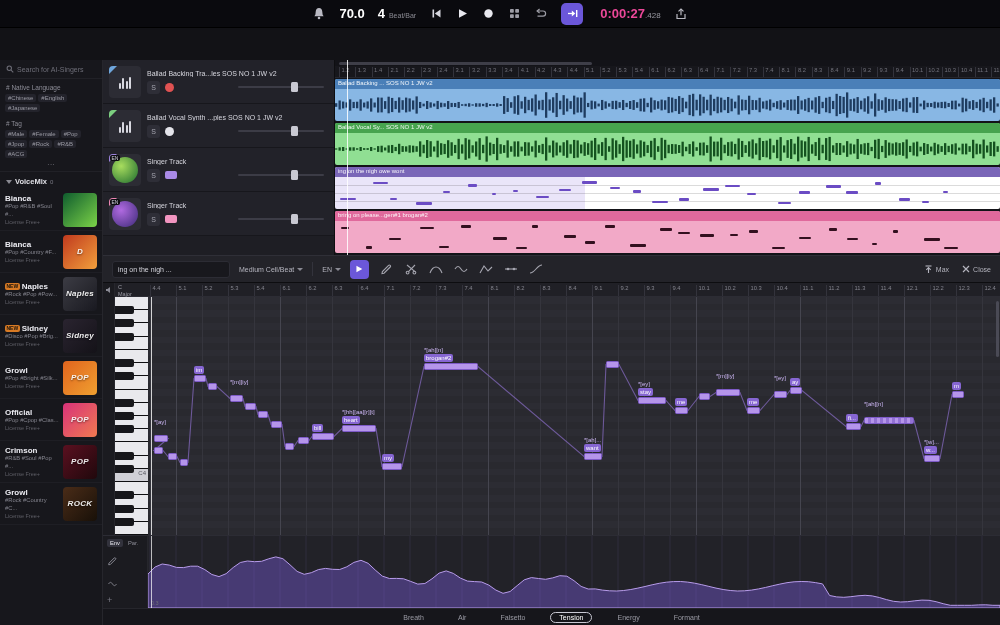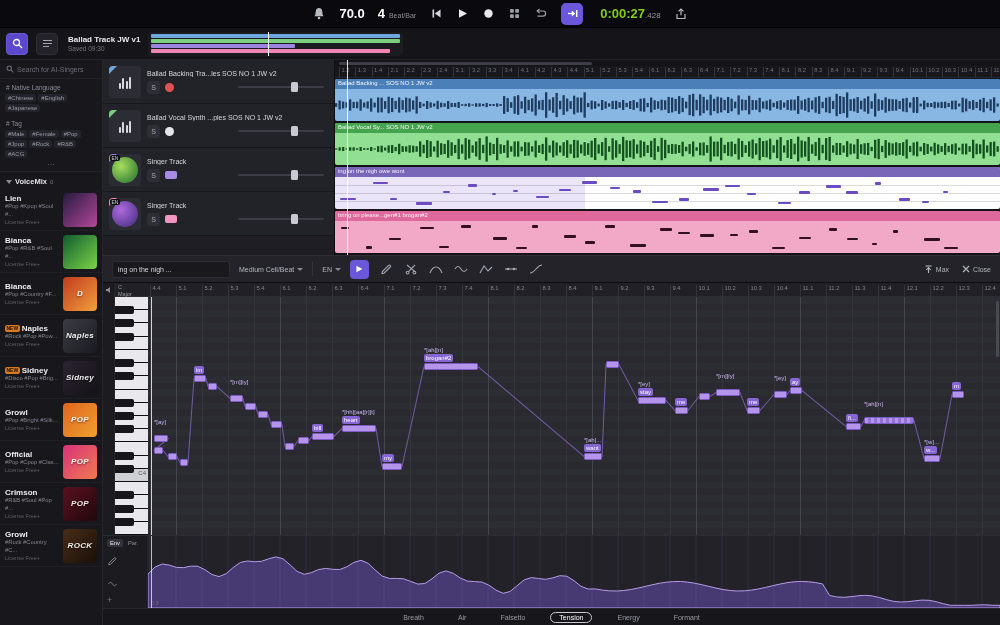--- a/index.html
+++ b/index.html
@@ -10,21 +10,21 @@
 
 .topbar{position:absolute;top:0;left:0;width:100%;height:28px;background:#0a0a0e;border-bottom:1px solid #000;display:flex;align-items:center;justify-content:center;gap:13px}
 .tempo{font-size:13px;font-weight:bold;color:#fff}
 .beatwrap{display:flex;align-items:baseline;gap:4px}
 .beatwrap b{font-size:13px;color:#fff}
 .beatwrap i{font-size:7px;color:#8a8a92}
 .transport{display:flex;align-items:center;gap:11px}
 .tbic{display:flex;align-items:center;justify-content:center;width:15px;height:15px}
 .jumpbtn{width:22px;height:22px;border:none;border-radius:5px;background:#6b57d9;display:flex;align-items:center;justify-content:center}
 .time{display:flex;align-items:baseline;margin-left:4px}
-.time b{font-size:13px;color:#84cc16}
+.time b{font-size:13px;color:#ec4899}
 .time i{font-size:8px;color:#96969e}
 
 
 .subheader{position:absolute;top:28px;left:0;width:100%;height:32px;background:#141419;border-bottom:1px solid #232329;display:flex;align-items:center;gap:8px;padding:0 6px}
 .hbtn{width:22px;height:22px;border-radius:4px;background:#222228;border:1px solid #2e2e36;display:flex;align-items:center;justify-content:center}
 .hbtn.active{background:#5b49c9;border-color:#6b57d9}
 .projinfo{width:72px;margin-left:2px}
 .projtitle{font-size:8px;font-weight:bold;color:#e8e8ee;white-space:nowrap}
 .projsaved{font-size:6.5px;color:#77777f;margin-top:1px}
 .minimap{position:relative;width:255px;height:24px;background:#1b1b21;border-radius:3px;padding:2.5px 3px;display:flex;flex-direction:column;gap:1.5px;overflow:hidden}
@@ -209,46 +209,20 @@
     </span>
     <span class="tbic">
         <svg width="12" height="12" viewBox="0 0 12 12">
           <path d="M6 1.2v6" stroke="#b9b9c2" stroke-width="1.2" fill="none"></path>
           <path d="M3.5 3.4 6 1l2.5 2.4" fill="none" stroke="#b9b9c2" stroke-width="1.2"></path>
           <path d="M2 6v4.5h8V6" fill="none" stroke="#b9b9c2" stroke-width="1.2"></path>
         </svg>
       </span>
   </header>
 
-  <div class="subheader">
-    <span class="hbtn active">
-        <svg width="11" height="11" viewBox="0 0 11 11">
-          <circle cx="4.5" cy="4.5" r="3" fill="none" stroke="#fff" stroke-width="1.3"></circle>
-          <path d="M7 7l3 3" stroke="#fff" stroke-width="1.3"></path>
-        </svg>
-      </span>
-    <span class="hbtn">
-        <svg width="11" height="11" viewBox="0 0 11 11">
-          <g stroke="#a6a6b0" stroke-width="1.2">
-            <path d="M1 2.5h9M1 5.5h9M1 8.5h6"></path>
-          </g>
-        </svg>
-      </span>
-    <span class="projinfo">
-      <span class="projtitle" style="display:block">Ballad Track JW v1</span>
-      <span class="projsaved" style="display:block">Saved 09:30</span>
-    </span>
-    <span class="minimap">
-      <i class="mm-ph"></i>
-    <i class="mm-stripe" style="background: rgb(111, 166, 220); width: 100%;"></i>
-        <i class="mm-stripe" style="background: rgb(124, 207, 128); width: 100%;"></i>
-        <i class="mm-stripe" style="background: rgb(157, 132, 222); width: 58%;"></i>
-        <i class="mm-stripe" style="background: rgb(238, 135, 180); width: 96%;"></i>
-      </span>
-  </div>
 
   <aside class="sidebar">
     <div class="searchrow">
       <svg width="8" height="8" viewBox="0 0 11 11">
           <circle cx="4.5" cy="4.5" r="3" fill="none" stroke="#6e6e78" stroke-width="1.4"></circle>
           <path d="M7 7l3 3" stroke="#6e6e78" stroke-width="1.4"></path>
         </svg>
       <span>Search for AI-Singers</span>
     </div>
     <div class="sechead"># Native Language</div>
@@ -269,30 +243,20 @@
       </div>
     <div class="moredots">···</div>
 
     <div class="grouphead">
       <i class="tri"></i>
       <b>VoiceMix</b>
       <span class="cnt">0</span>
     </div>
 
     <div>
-        <div class="singer">
-          <div class="s-info">
-            <div class="s-name">
-              <span>Lien</span>
-            </div>
-            <div class="s-tags">#Pop #Kpop #Soul #...</div>
-            <div class="s-lic">License Free+</div>
-          </div>
-          <div class="s-avatar" style="background: linear-gradient(135deg, rgb(36, 27, 62), rgb(180, 72, 154));"></div>
-        </div>
         <div class="singer">
           <div class="s-info">
             <div class="s-name">
               <span>Bianca</span>
             </div>
             <div class="s-tags">#Pop #R&amp;B #Soul #...</div>
             <div class="s-lic">License Free+</div>
           </div>
           <div class="s-avatar" style="background: linear-gradient(135deg, rgb(15, 92, 46), rgb(124, 211, 72));"></div>
         </div>

